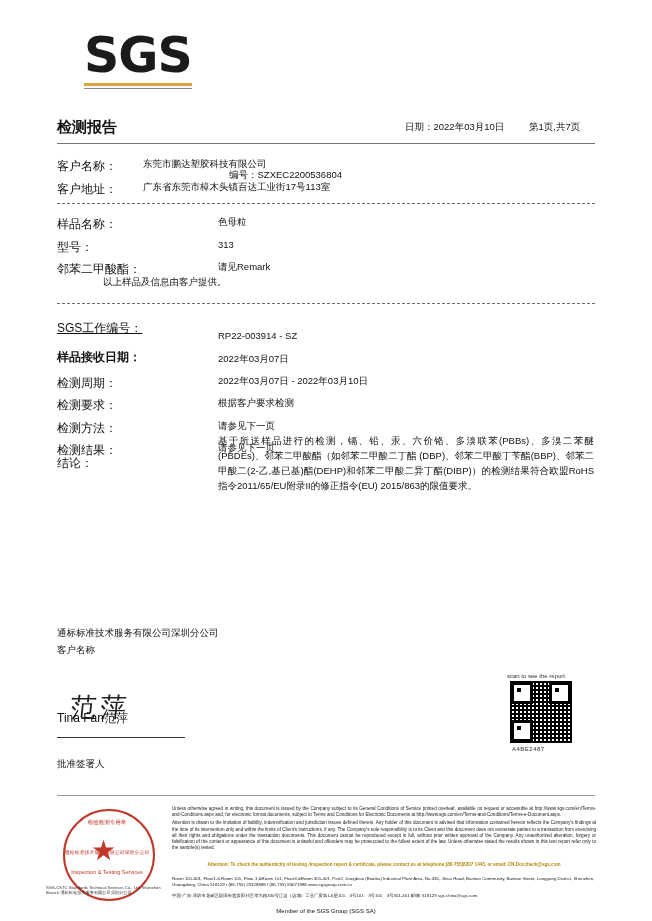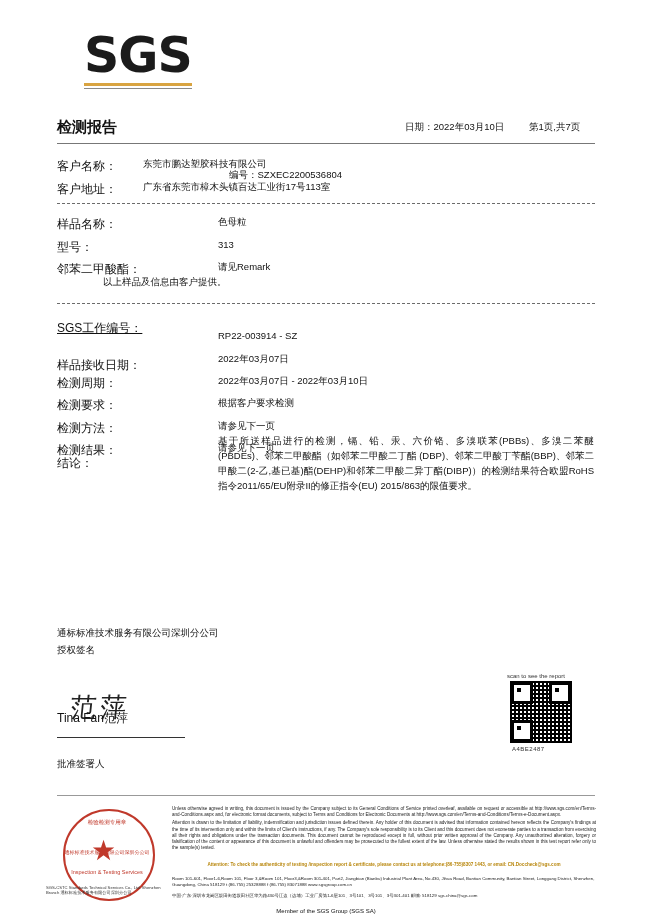--- a/index.html
+++ b/index.html
@@ -370,40 +370,40 @@
   <div class="field-label" style="top:261px;">邻苯二甲酸酯：</div>
   <div class="field-value indent" style="top:261px;">请见Remark</div>
 
   <div class="note-line">以上样品及信息由客户提供。</div>
 
   <div class="hr-dash" style="top:303px;"></div>
 
   <div class="field-label" style="top:320px;text-decoration:underline;">SGS工作编号：</div>
   <div class="field-value indent" style="top:330px;">RP22-003914 - SZ</div>
 
-  <div class="field-label" style="top:357px;">样品接收日期：</div>
+  <div class="field-label" style="top:349px;font-weight:bold;">样品接收日期：</div>
   <div class="field-value indent" style="top:353px;">2022年03月07日</div>
 
   <div class="field-label" style="top:375px;">检测周期：</div>
   <div class="field-value indent" style="top:375px;">2022年03月07日 - 2022年03月10日</div>
 
   <div class="field-label" style="top:397px;">检测要求：</div>
   <div class="field-value indent" style="top:397px;">根据客户要求检测</div>
 
   <div class="field-label" style="top:420px;">检测方法：</div>
   <div class="field-value indent" style="top:420px;">请参见下一页</div>
 
   <div class="field-label" style="top:442px;">检测结果：</div>
   <div class="field-value indent" style="top:442px;">请参见下一页</div>
 
   <div class="field-label" style="top:455px;">结论：</div>
   <div class="conclusion">基于所送样品进行的检测，镉、铅、汞、六价铬、多溴联苯(PBBs)、多溴二苯醚(PBDEs)、邻苯二甲酸酯（如邻苯二甲酸二丁酯 (DBP)、邻苯二甲酸丁苄酯(BBP)、邻苯二甲酸二(2-乙,基已基)酯(DEHP)和邻苯二甲酸二异丁酯(DIBP)）的检测结果符合欧盟RoHS指令2011/65/EU附录II的修正指令(EU) 2015/863的限值要求。</div>
 
   <div class="sig-company">通标标准技术服务有限公司深圳分公司</div>
-  <div class="sig-auth">授权签名</div>
+  <div class="sig-auth">客户名称</div>
   <div class="sig-image">范萍</div>
   <div class="sig-rule"></div>
   <div class="sig-name">Tina Fan范萍</div>
   <div class="sig-role">批准签署人</div>
 
   <div class="qr-caption">scan to see the report</div>
   <div class="qr-box">
     <div class="qr-inner">
       <div class="qr-fp tl"></div>
       <div class="qr-fp tr"></div>

